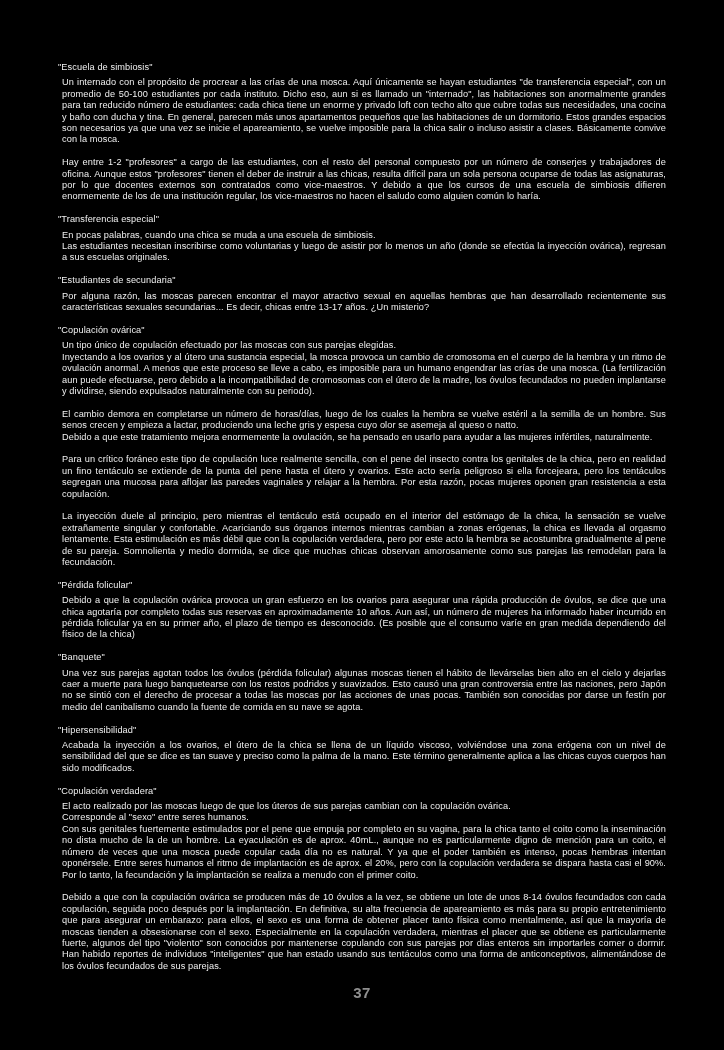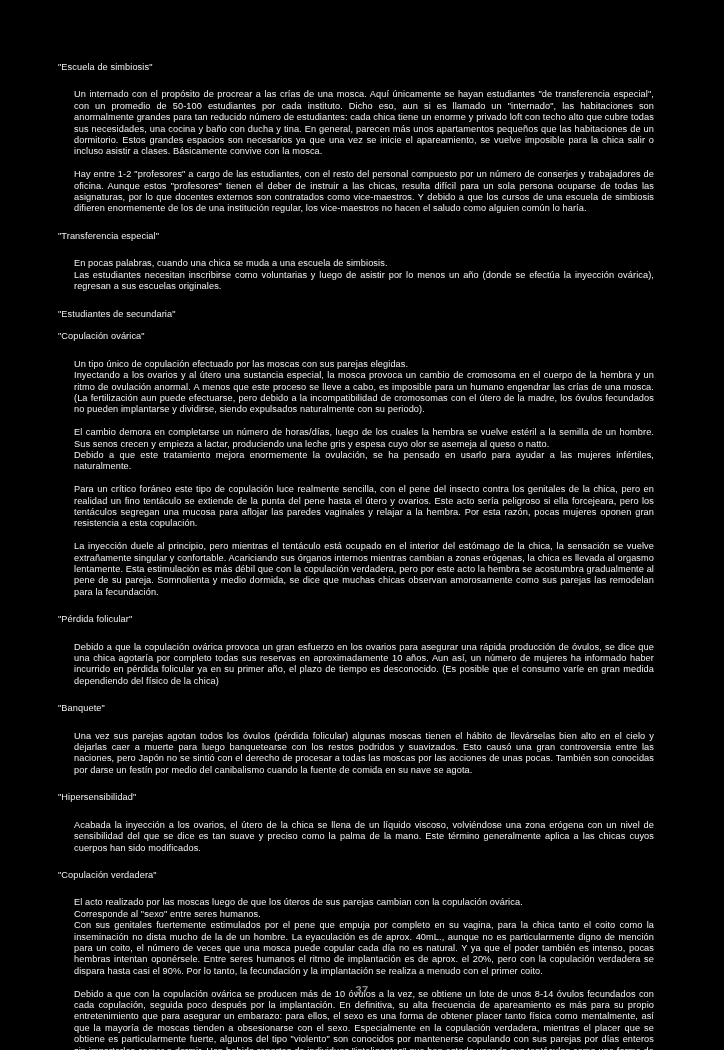--- a/index.html
+++ b/index.html
@@ -29,34 +29,34 @@
     margin: 0 0 11.4px 0;
   }
   .section-heading {
     margin: 0;
     padding: 0;
     font-size: 9.2px;
     font-weight: normal;
     line-height: 11.4px;
   }
   .section-body {
-    margin: 16px;
+    margin: 4px;
     padding: 0;
     white-space: pre-wrap;
     text-align: justify;
     text-justify: inter-word;
   }
   .page-number {
     position: absolute;
     left: 0;
     right: 0;
     top: 984px;
     text-align: center;
     color: #8f8f8f;
-    font-size: 11px;
+    font-size: 15px;
     font-weight: bold;
     letter-spacing: 0.5px;
   }
 </style>
 </head>
 <body>
 
 <div class="page">
 
   <div class="text-column">
@@ -69,20 +69,21 @@
     </section>
 
     <section class="glossary-section">
       <h2 class="section-heading">"Transferencia especial"</h2>
       <p class="section-body">En pocas palabras, cuando una chica se muda a una escuela de simbiosis.
 Las estudiantes necesitan inscribirse como voluntarias y luego de asistir por lo menos un año (donde se efectúa la inyección ovárica), regresan a sus escuelas originales.</p>
     </section>
 
     <section class="glossary-section">
       <h2 class="section-heading">"Estudiantes de secundaria"</h2>
+      <p class="section-body">Por alguna razón, las moscas parecen encontrar el mayor atractivo sexual en aquellas hembras que han desarrollado recientemente sus características sexuales secundarias... Es decir, chicas entre 13-17 años. ¿Un misterio?</p>
     </section>
 
     <section class="glossary-section">
       <h2 class="section-heading">"Copulación ovárica"</h2>
       <p class="section-body">Un tipo único de copulación efectuado por las moscas con sus parejas elegidas.
 Inyectando a los ovarios y al útero una sustancia especial, la mosca provoca un cambio de cromosoma en el cuerpo de la hembra y un ritmo de ovulación anormal. A menos que este proceso se lleve a cabo, es imposible para un humano engendrar las crías de una mosca. (La fertilización aun puede efectuarse, pero debido a la incompatibilidad de cromosomas con el útero de la madre, los óvulos fecundados no pueden implantarse y dividirse, siendo expulsados naturalmente con su periodo).
 
 El cambio demora en completarse un número de horas/días, luego de los cuales la hembra se vuelve estéril a la semilla de un hombre. Sus senos crecen y empieza a lactar, produciendo una leche gris y espesa cuyo olor se asemeja al queso o natto.
 Debido a que este tratamiento mejora enormemente la ovulación, se ha pensado en usarlo para ayudar a las mujeres infértiles, naturalmente.
 

